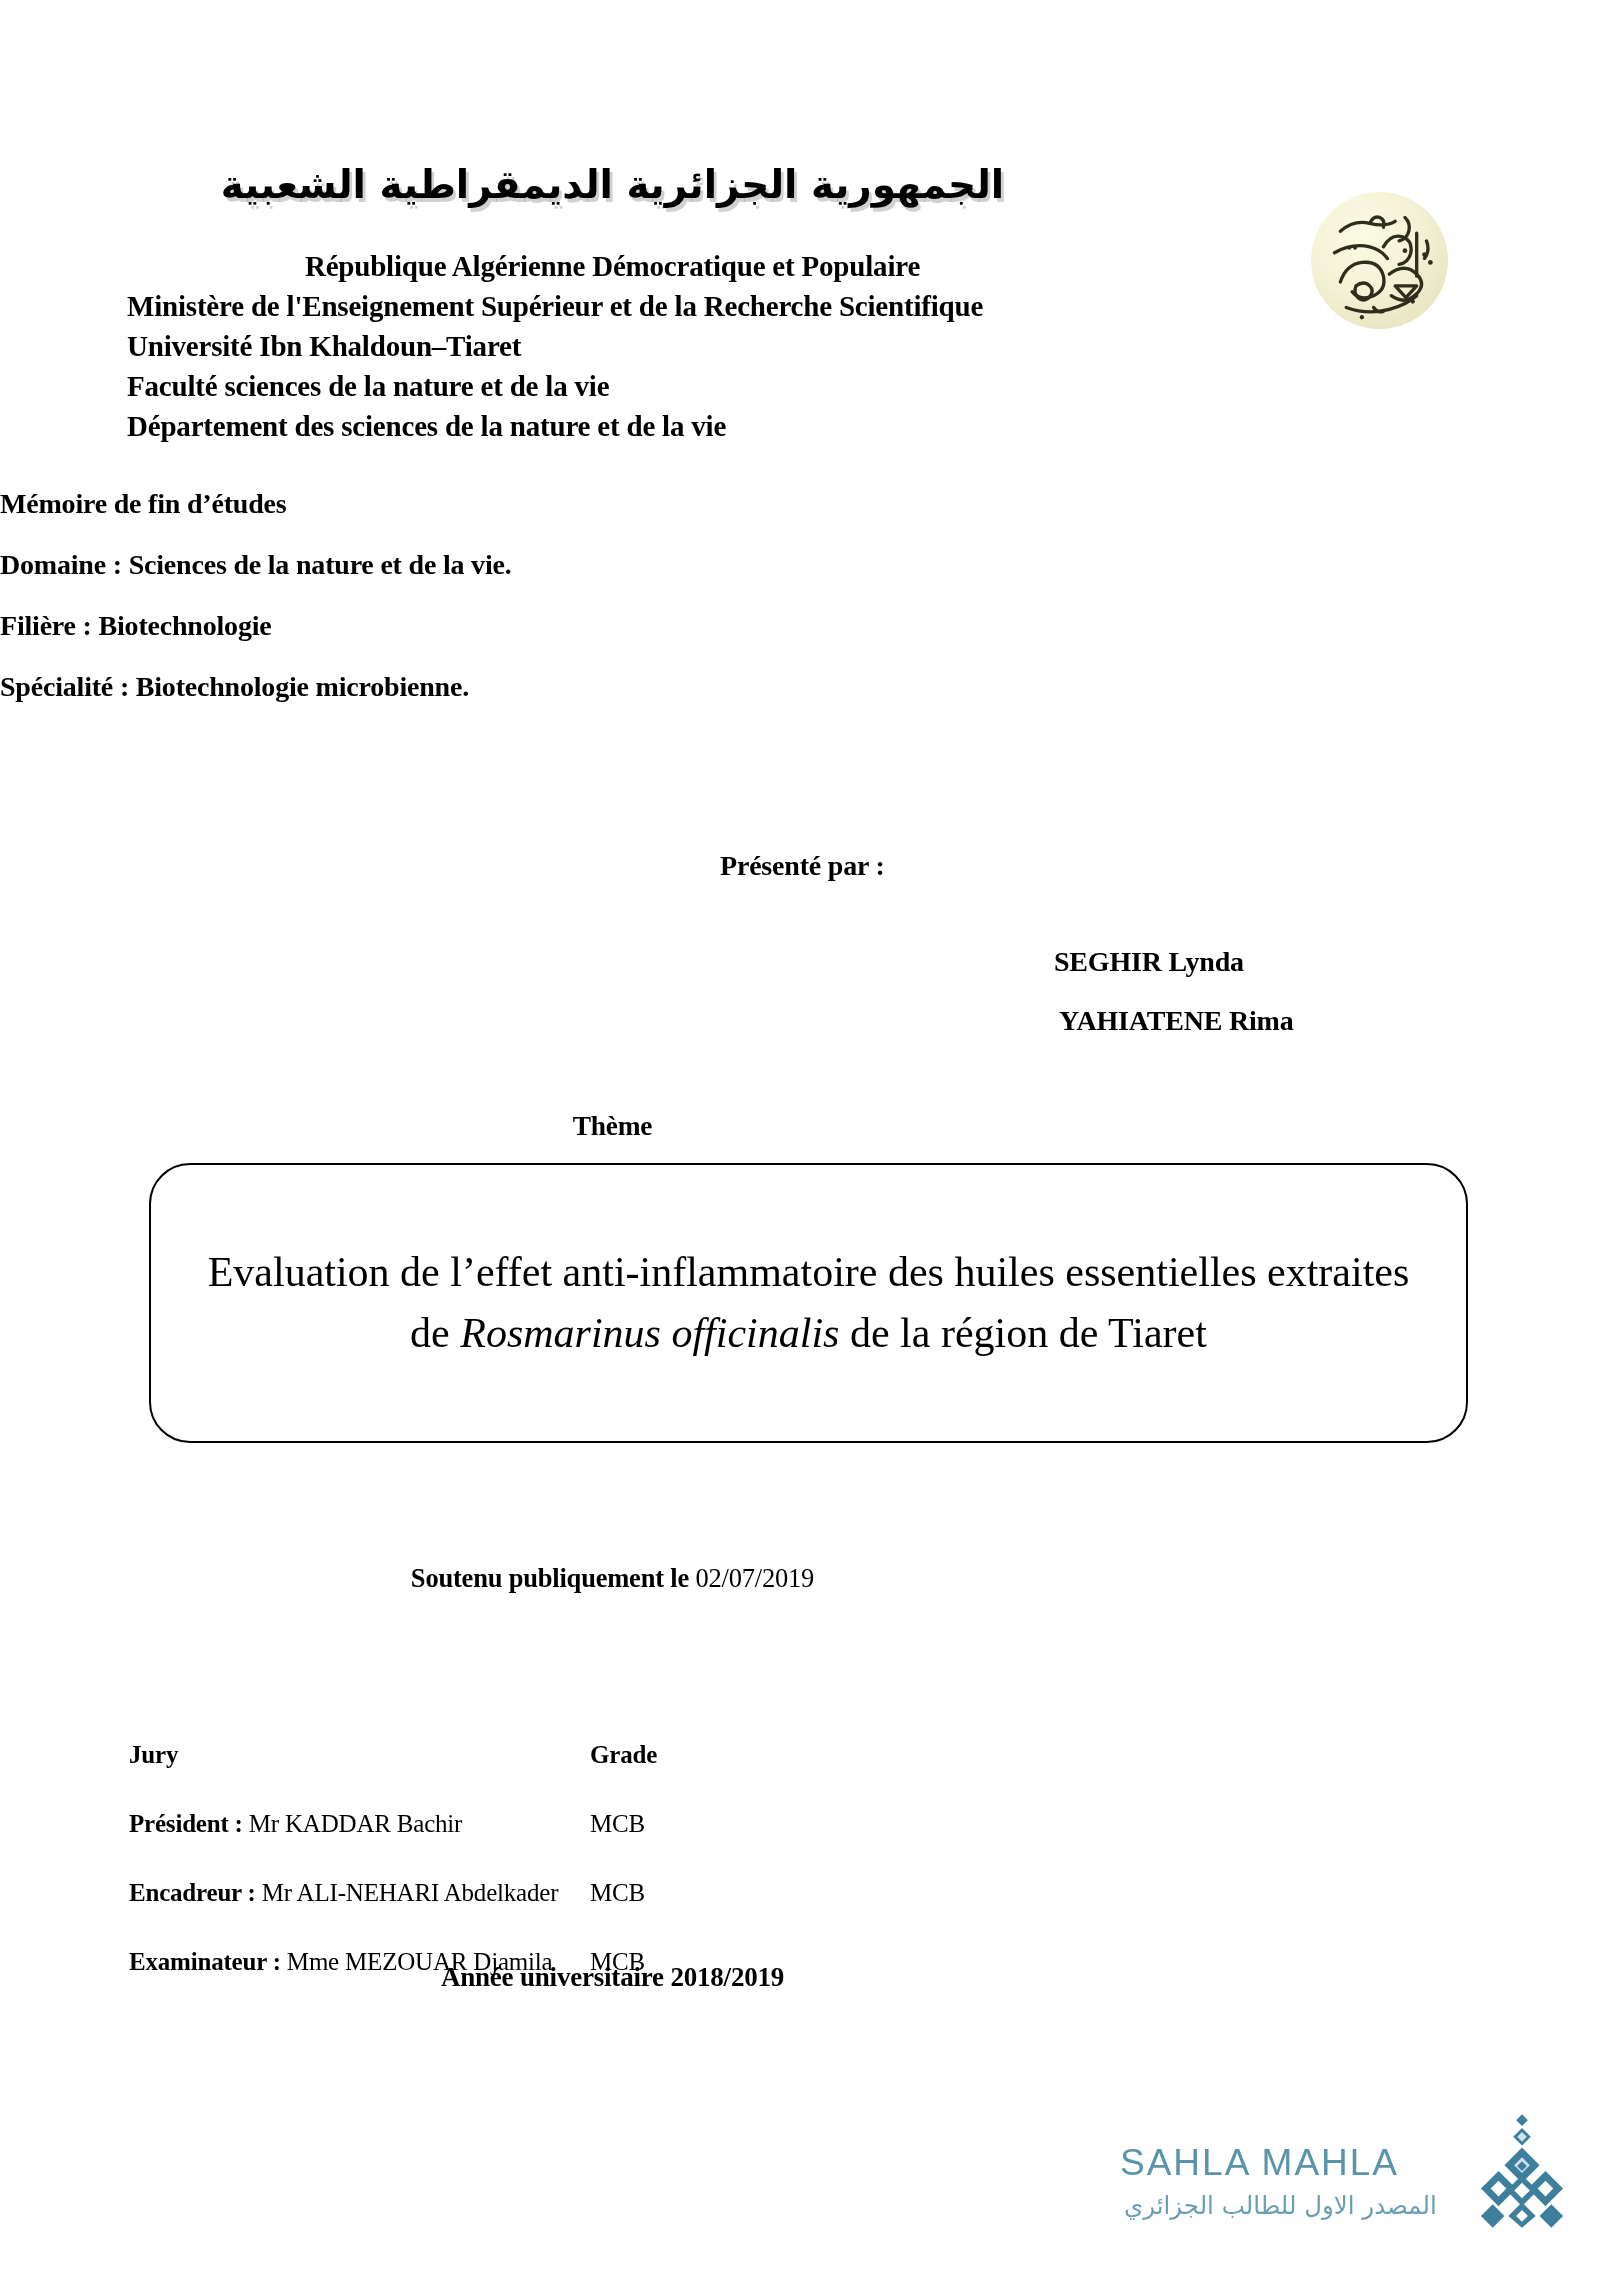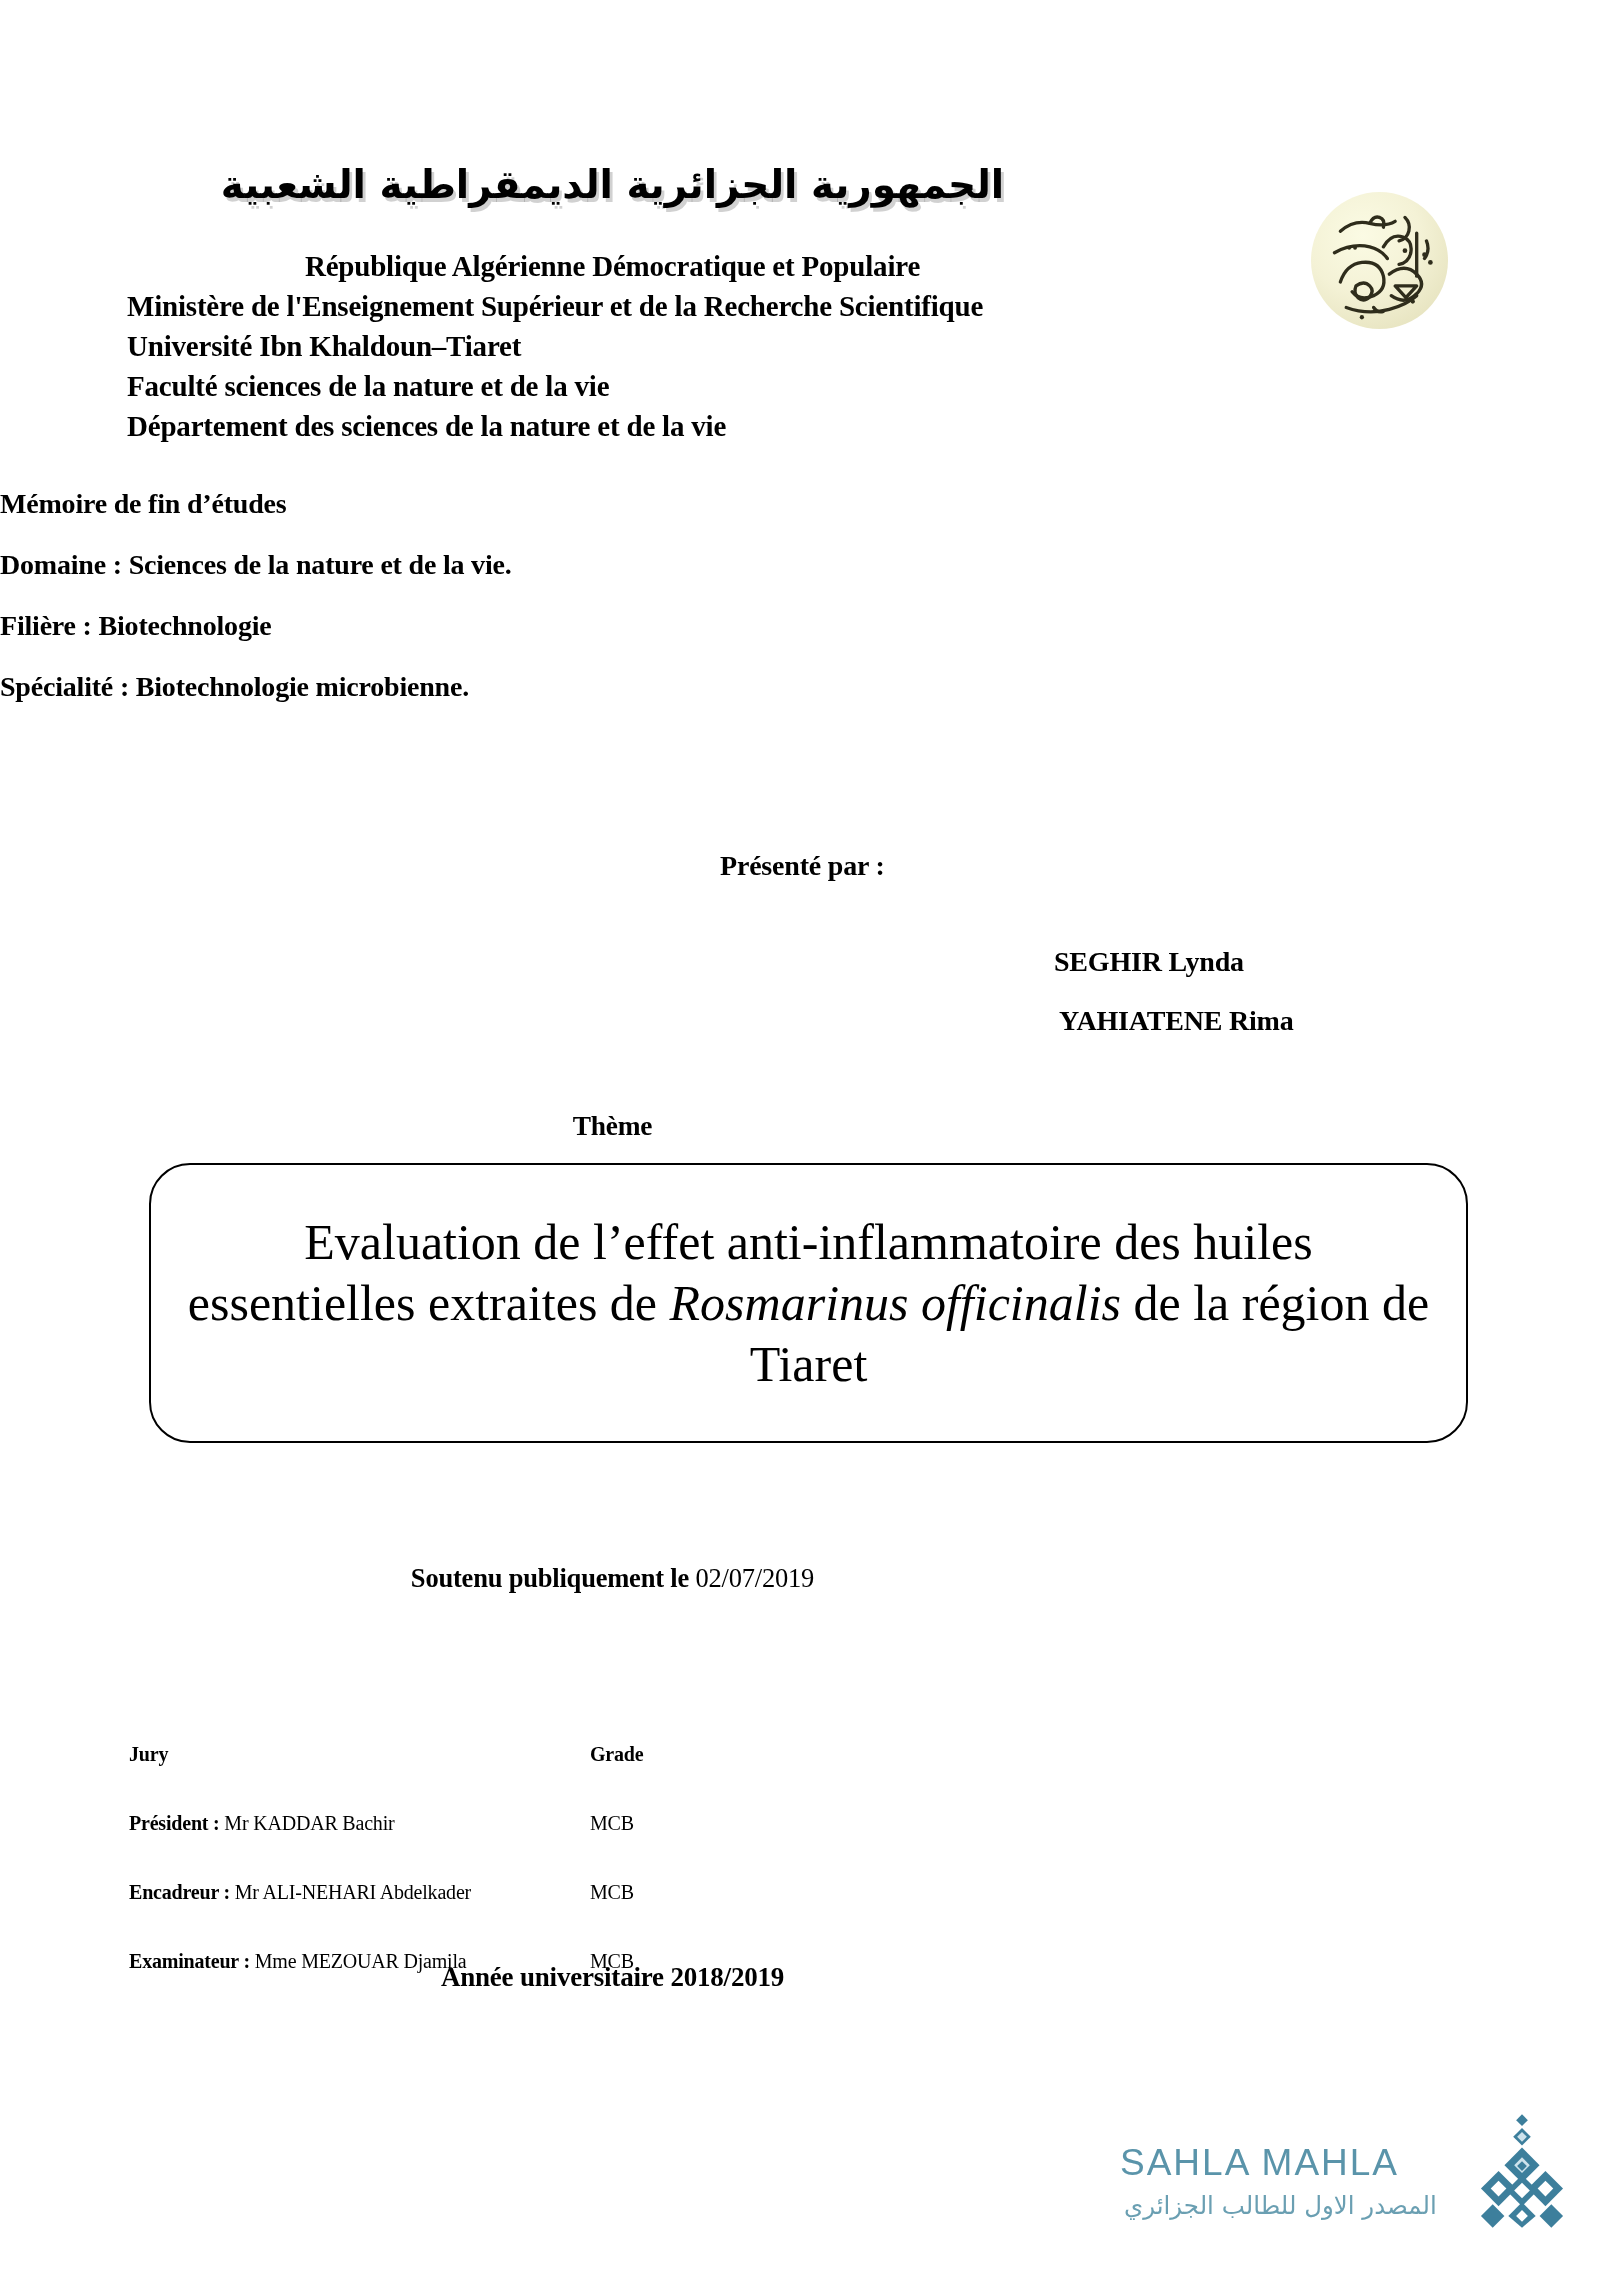--- a/index.html
+++ b/index.html
@@ -134,21 +134,21 @@
     box-sizing: border-box;
     border: 2.9px solid #000;
     border-radius: 41px;
     display: flex;
     align-items: center;
     justify-content: center;
   }
   .theme-title {
     width: 100%;
     text-align: center;
-    font-size: 50px;
+    font-size: 42px;
     font-weight: 400;
     line-height: 61px;
     letter-spacing: 0px;
     padding: 0 36px;
     box-sizing: border-box;
   }
   .theme-title i { font-style: italic; }
 
   
   .soutenu {
@@ -161,21 +161,21 @@
     letter-spacing: -0.2px;
   }
   .soutenu b { font-weight: 700; }
 
   
   .jury-wrap {
     position: absolute;
     left: 129px;
     top: 1735px;
     width: 686px;
-    font-size: 20px;
+    font-size: 25px;
     letter-spacing: -0.2px;
   }
   .jury-row {
     position: relative;
     height: 39px;
     line-height: 39px;
     white-space: nowrap;
   }
   .jury-row + .jury-row { margin-top: 30px; }
   .jury-role { font-weight: 700; }

